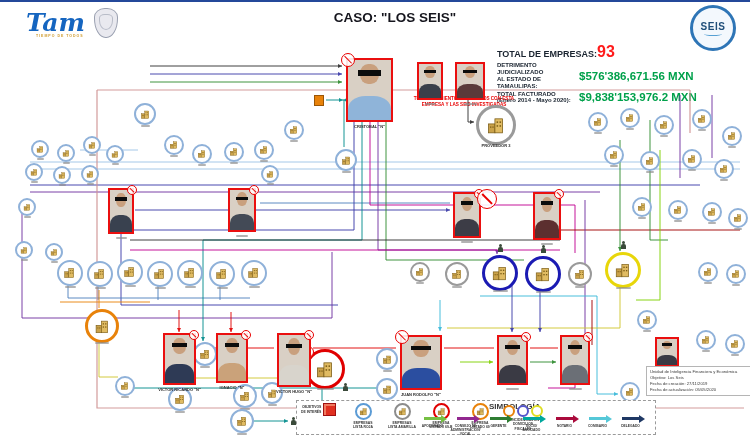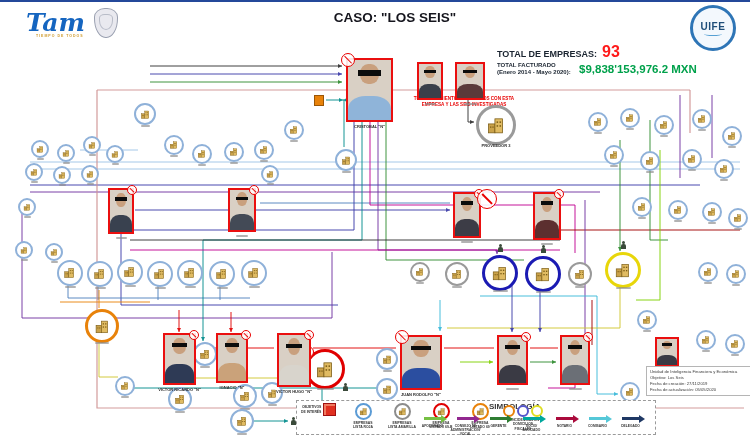--- a/index.html
+++ b/index.html
@@ -15,21 +15,21 @@
   #tam-sub{left:36px;top:34px;font-size:3.5px;letter-spacing:1px;color:#cf9a2b;font-weight:bold;}
   #shield{left:94px;top:8px;width:22px;height:28px;background:#e9e9ef;border:1px solid #9aa0b0;
           border-radius:45% 45% 48% 48%/30% 30% 65% 65%;}
   #shield i{position:absolute;left:4px;top:5px;width:12px;height:14px;border:1px solid #b8bcc8;border-radius:40% 40% 50% 50%/25% 25% 60% 60%;}
   #uife{right:14px;top:5px;width:40px;height:40px;border:3px solid #2e75b6;border-radius:50%;
         background:#f3f8fd;display:flex;flex-direction:column;align-items:center;justify-content:center;}
   #uife .t{font-size:10px;font-weight:bold;color:#1f4e79;letter-spacing:.5px;}
   #uife .w{width:18px;height:3px;border-bottom:1.5px solid #57a0d3;border-radius:50%;}
   
   #stats{left:497px;top:43px;width:240px;}
-  .st-row1{display:flex;align-items:baseline;gap:5px;}
+  .st-row1{display:flex;align-items:baseline;}
   .st-l1{font-size:9px;font-weight:bold;color:#1a2430;}
   .st-v1{font-size:16px;font-weight:bold;color:#ff1a1a;}
   .st-row{display:flex;align-items:center;gap:4px;margin-top:1px;}
   .st-lbl{font-size:6px;font-weight:bold;color:#1a2430;line-height:1.15;width:78px;}
   .st-val{font-size:11.5px;font-weight:bold;color:#00a14b;white-space:nowrap;}
   
   #warning{left:402px;top:96px;width:124px;text-align:center;color:#e80000;
            font-size:4.6px;font-weight:bold;line-height:1.3;}
   #infobox{left:646px;top:366px;width:101px;border:1px solid #b5b5b5;background:#fff;
            font-size:4.2px;color:#3a3a3a;line-height:1.45;padding:2px 3px;}
@@ -76,28 +76,35 @@
 <div class="abs" id="topline"></div>
 <div class="abs" id="tam-logo">Tam</div>
 <div class="abs" id="tam-sub">TIEMPO DE TODOS</div>
 <div class="abs" id="shield">
     <i></i>
   </div>
 <div class="abs" id="title">
   <div>CASO: "LOS SEIS"</div>
 </div>
 <div class="abs" id="uife">
-  <span class="t">UIFE</span>
+  <span class="t">SEIS</span>
   <span class="w"></span>
 </div>
 
 <div class="abs" id="stats">
   <div class="st-row1">
     <span class="st-l1">TOTAL DE EMPRESAS:</span>
     <span class="st-v1">93</span>
+  </div>
+  <div class="st-row">
+    <span class="st-lbl">
+      <span>DETRIMENTO JUDICIALIZADO</span><br>
+      <span>AL ESTADO DE TAMAULIPAS:</span>
+    </span>
+    <span class="st-val">$576'386,671.56 MXN</span>
   </div>
   <div class="st-row">
     <span class="st-lbl">
       <span>TOTAL FACTURADO</span><br>
       <span>(Enero 2014 - Mayo 2020):</span>
     </span>
     <span class="st-val">$9,838'153,976.2 MXN</span>
   </div>
 </div>
 

